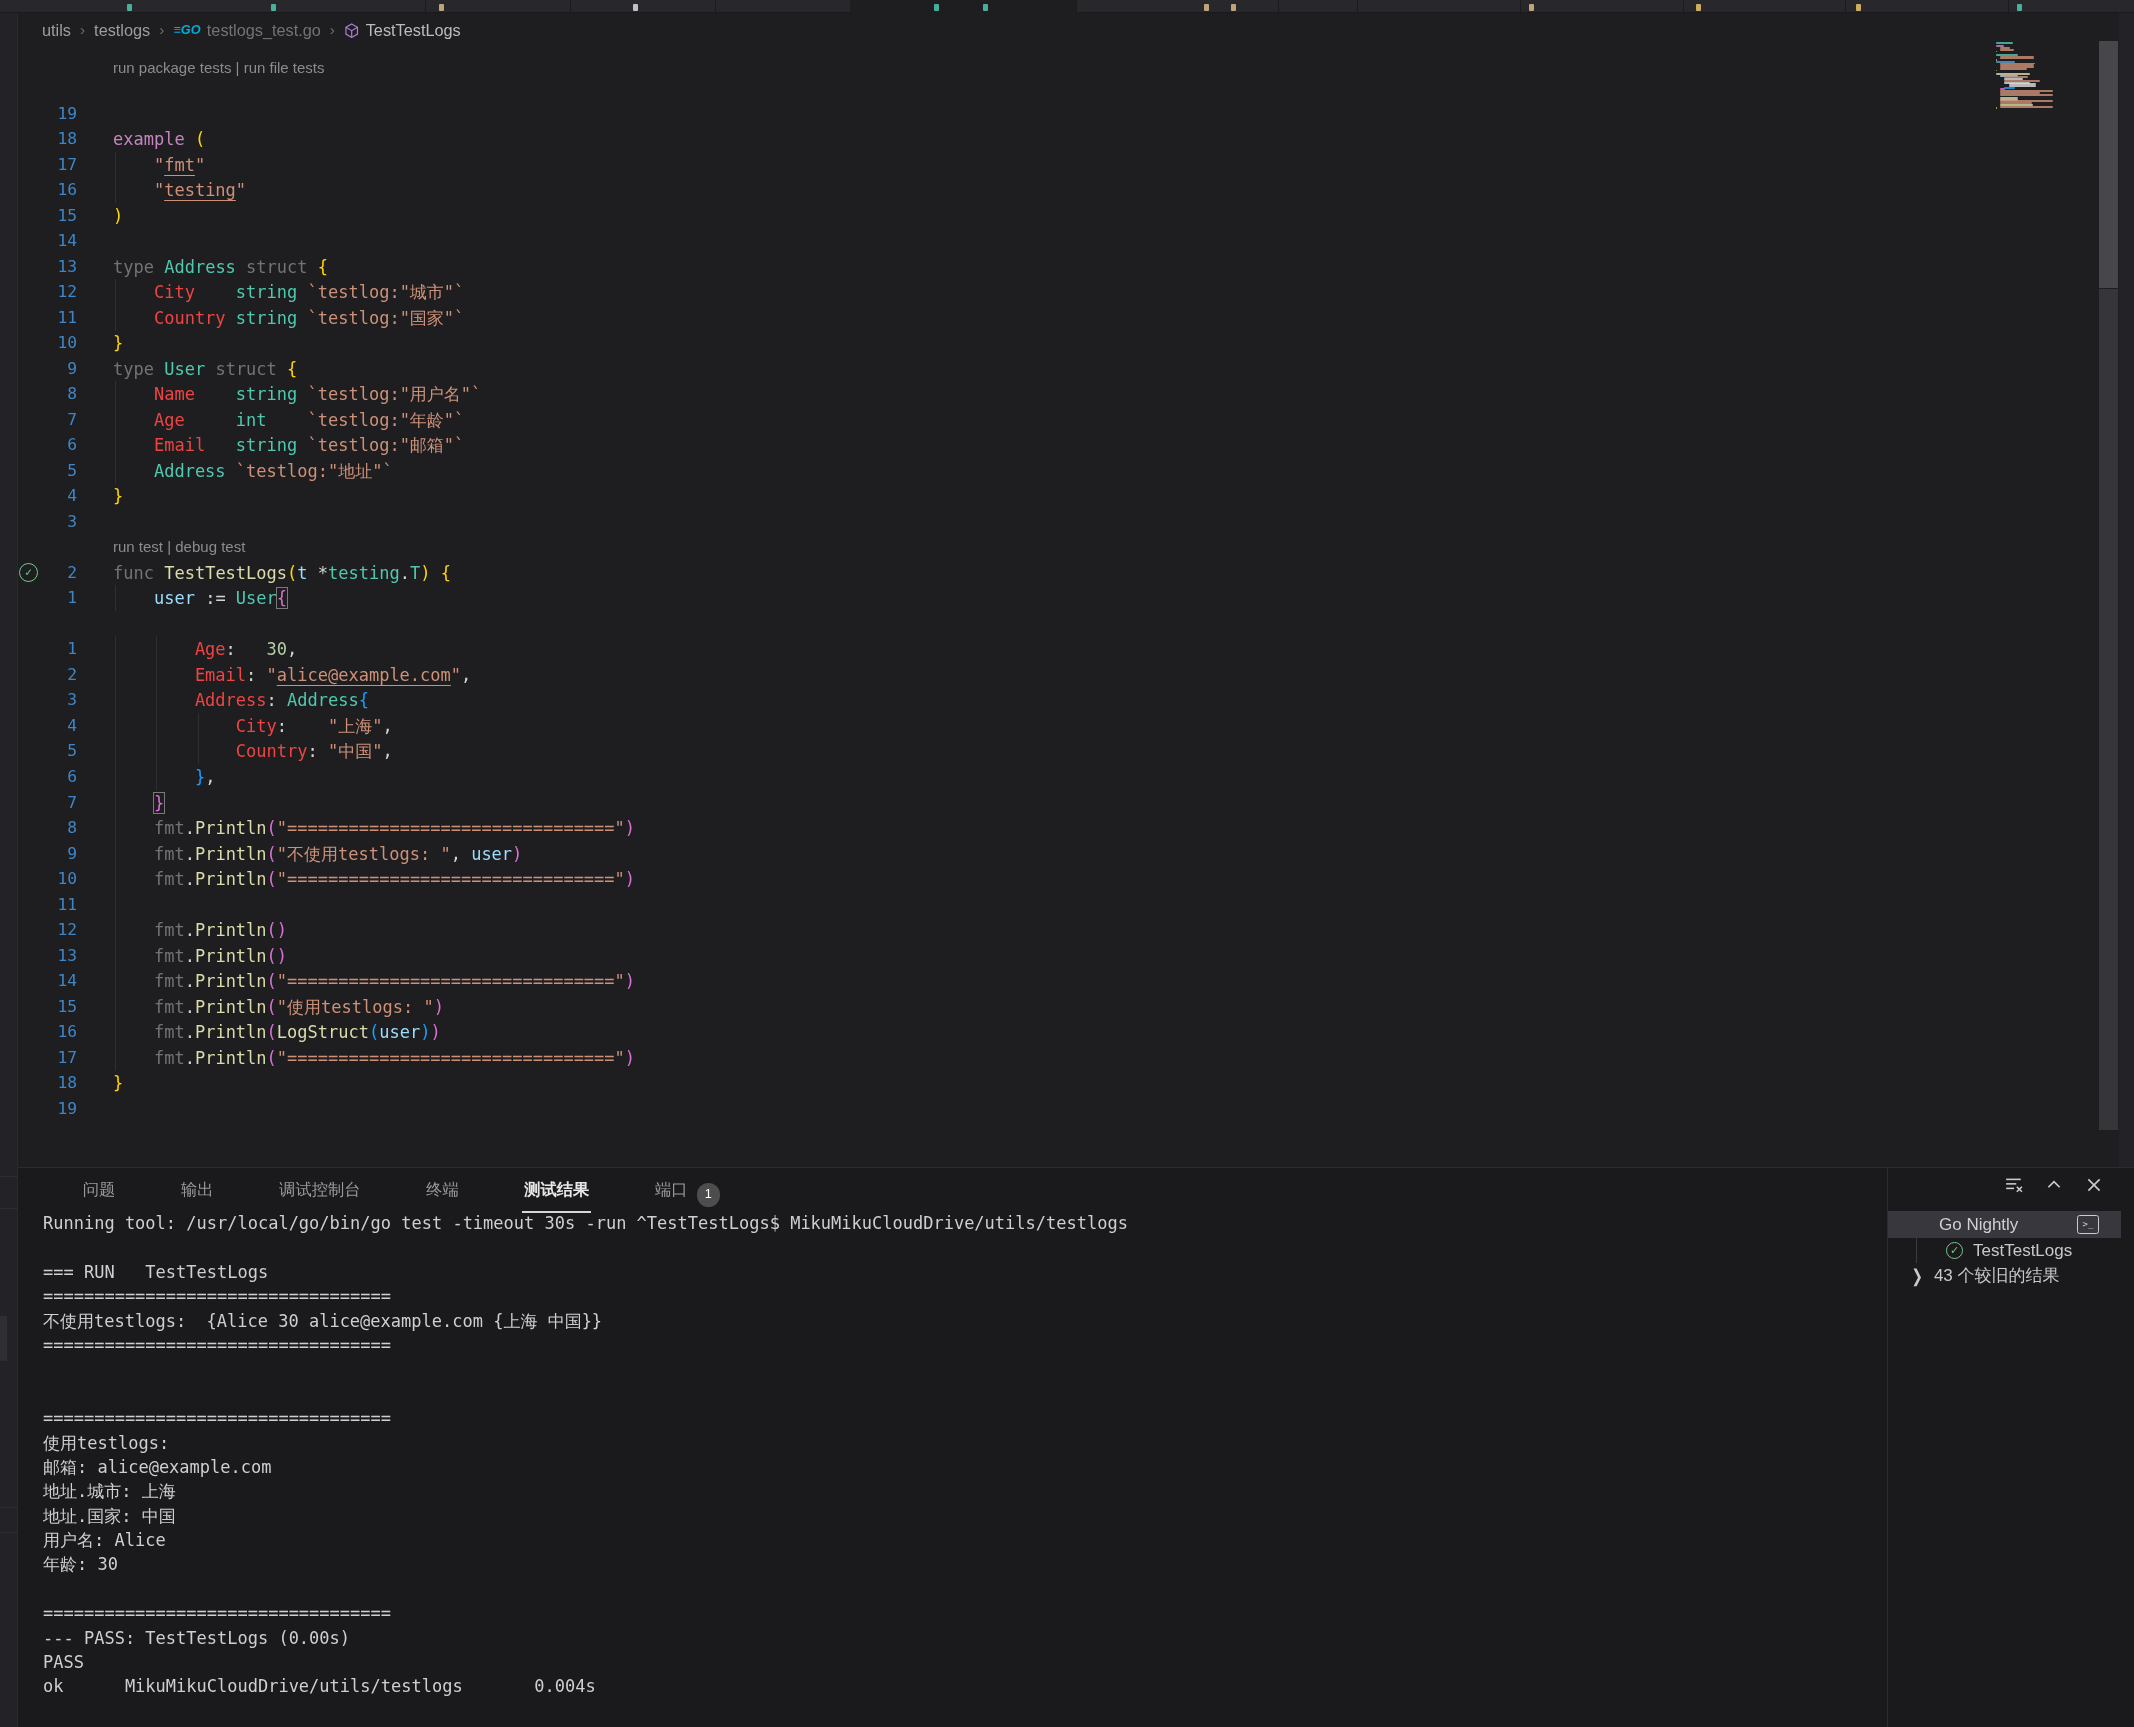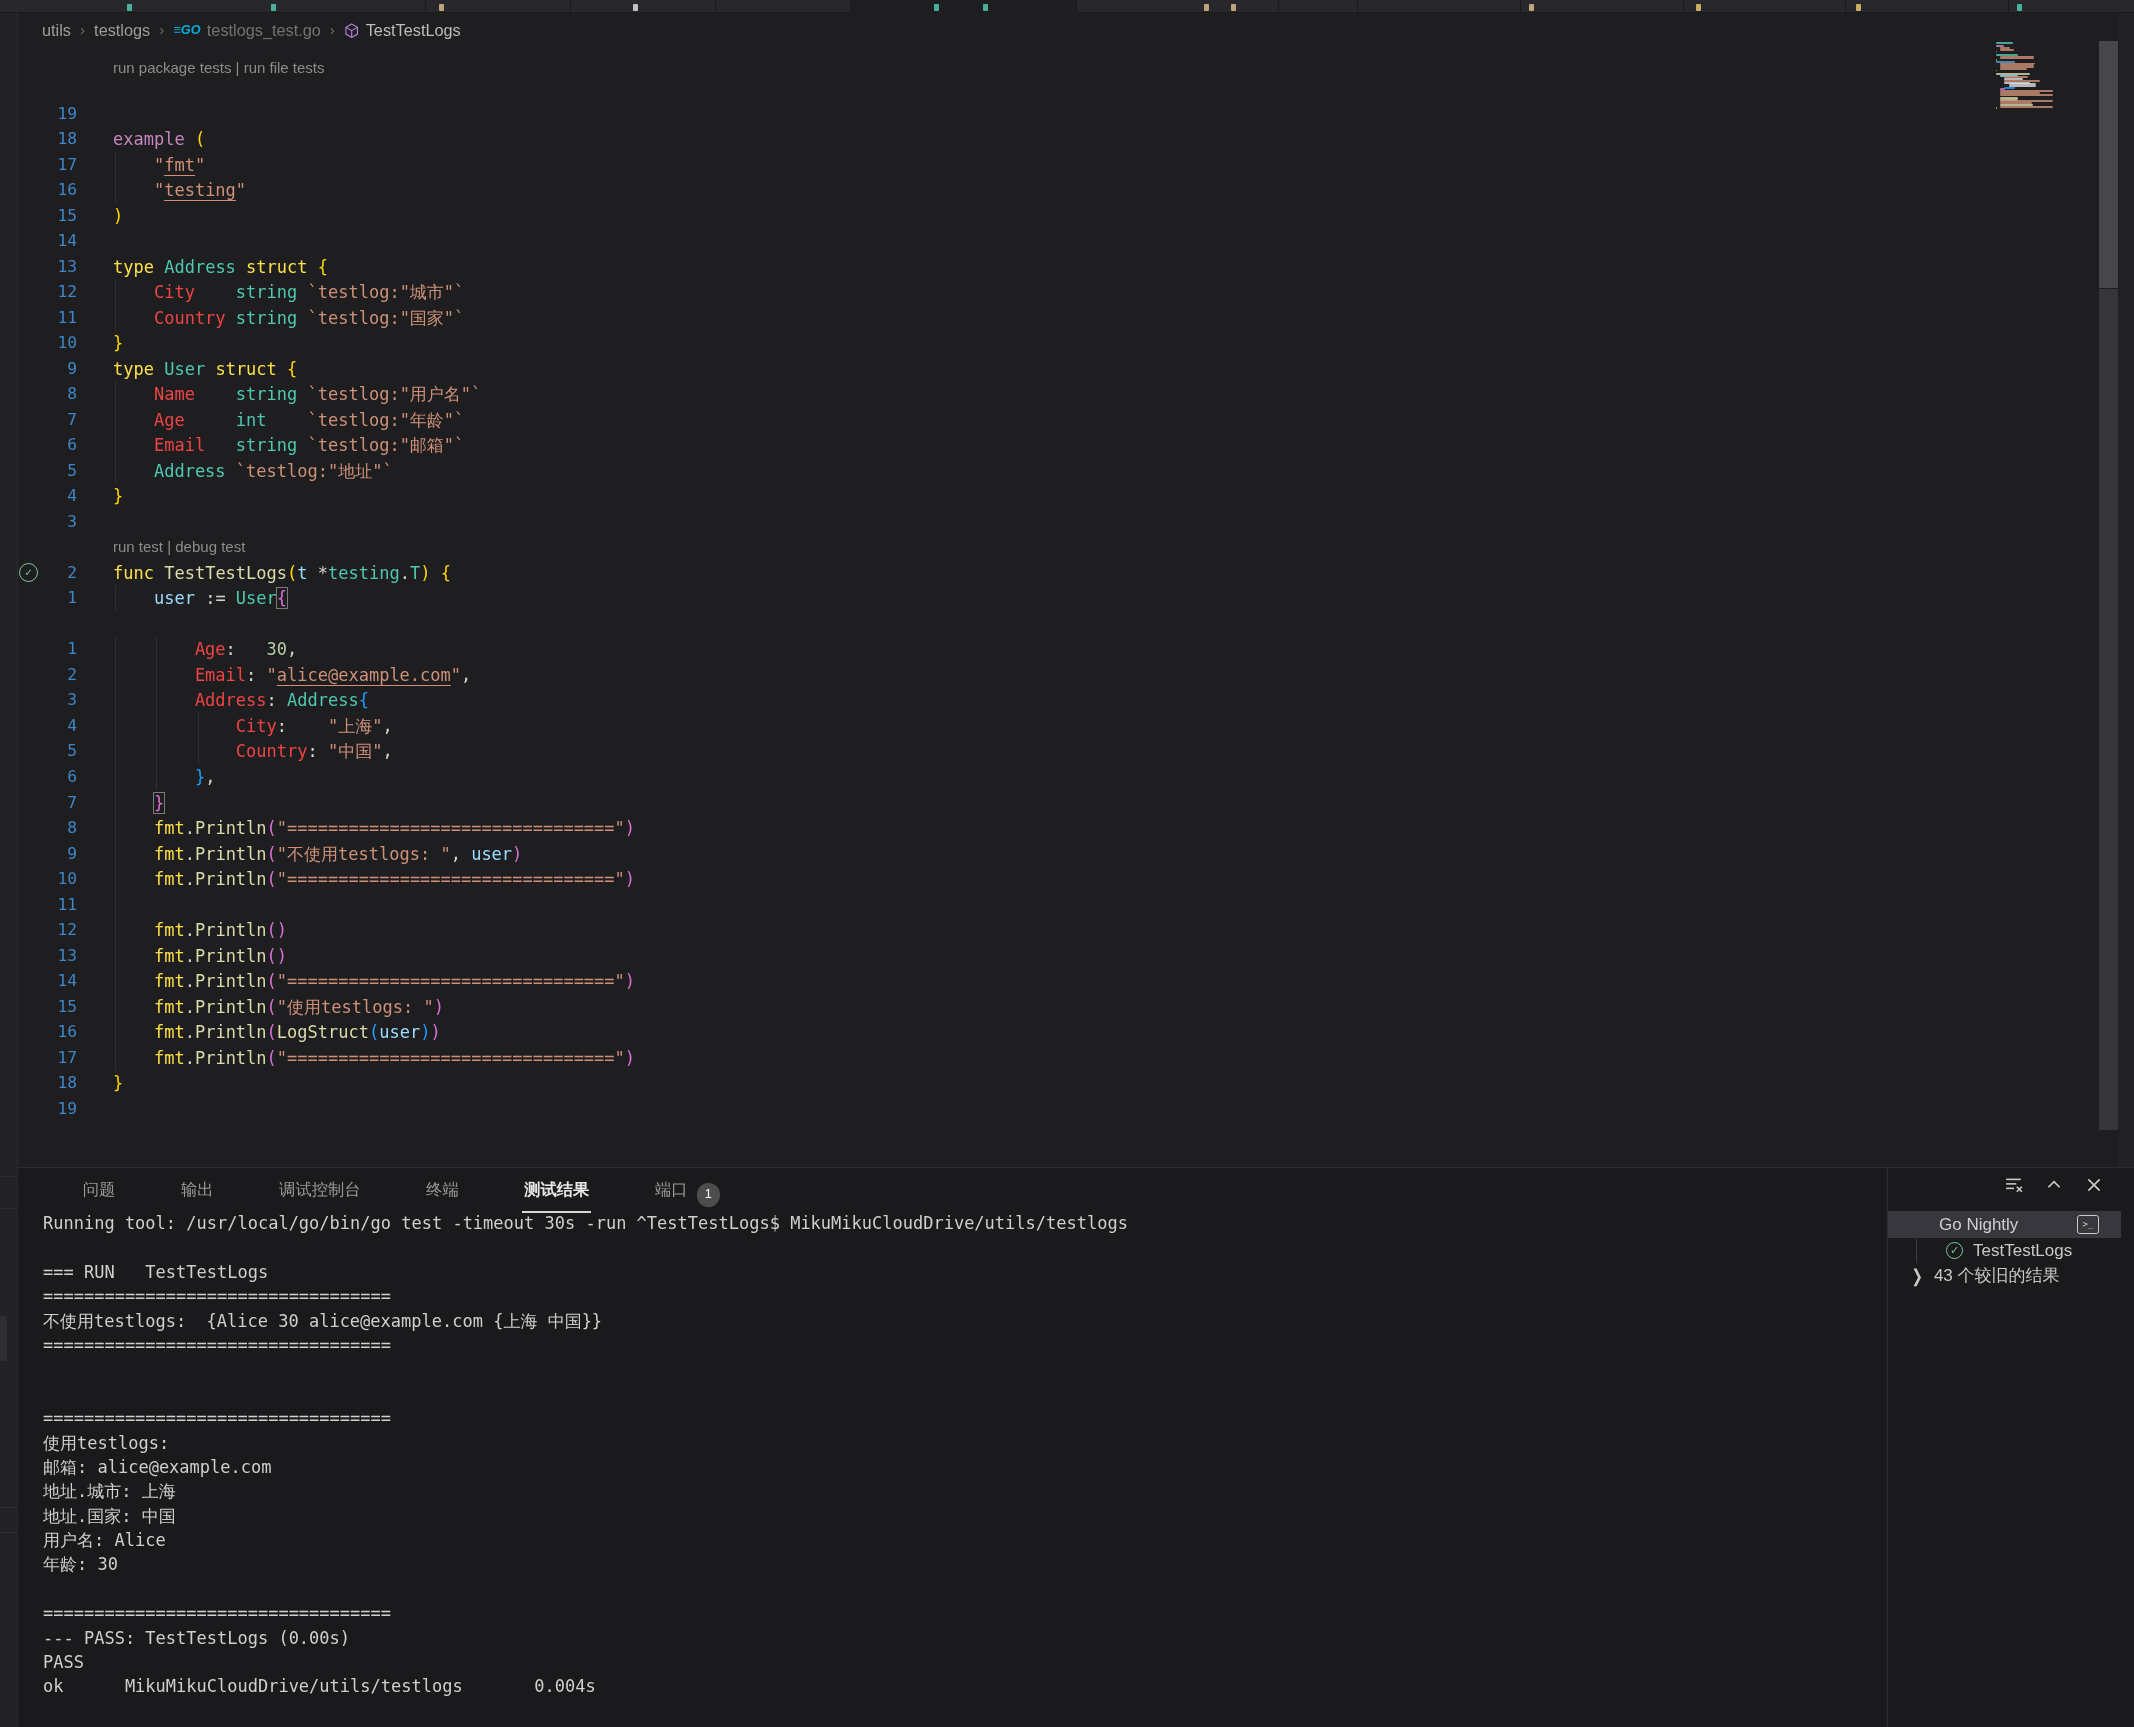--- a/index.html
+++ b/index.html
@@ -30,21 +30,21 @@
   .codetxt { position:absolute; left:113px; top:0; }
   .lens-txt { position:absolute; left:113px; top:0; color:#8c8c8c;
               font-family:"Liberation Sans", sans-serif; font-size:15px; cursor:pointer; }
   .iguide { position:absolute; top:0; width:0.9px; height:26px; background:#2e2e33; }
   .curline { position:absolute; left:83px; right:33px; top:0; height:26px;
              border-top:0.9px solid #313136; border-bottom:0.9px solid #313136; }
   .caret { position:absolute; top:2.7px; width:1.8px; height:21px; background:#d8d8d8; }
   .chk { position:absolute; left:19px; top:2.7px; width:19px; height:19px; border:1.8px solid #73C991;
          border-radius:50%; color:#73C991; font-size:11.8px; line-height:16.3px; text-align:center; cursor:pointer; }
 
-  .kp{color:#C586C0} .kb{color:#fde047} .ty{color:#4EC9B0} .fn{color:#DCDCAA}
+  .kp{color:#C586C0} .kb{color:#737373} .ty{color:#4EC9B0} .fn{color:#DCDCAA}
   .vr{color:#9CDCFE} .st{color:#CE9178} .nm{color:#B5CEA8} .pu{color:#D4D4D4} .fl{color:#ef4444}
   .su{color:#CE9178; text-decoration:underline; text-underline-offset:3.6px;}
   .b1{color:#FFD700} .b2{color:#DA70D6} .b3{color:#179FFF}
   .bm{color:#DA70D6; outline:0.9px solid #7a7a7a; outline-offset:0px;}
 
   
   #minimap { left:1996px; top:42px; width:54px; height:76px; }
   .mrow { position:absolute; height:1.8px; border-radius:0.9px; opacity:.8; }
   #sb-thumb { left:2099px; top:41px; width:19px; height:247px; background:#47474b; }
   #sb-track { left:2099px; top:289px; width:19px; height:841px; background:#36363a; }

